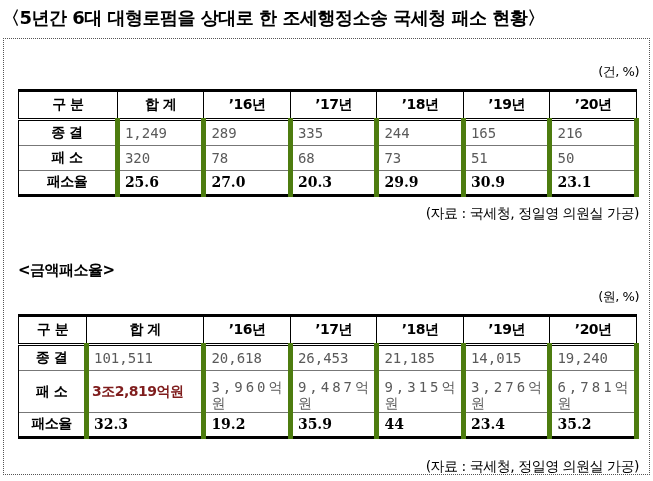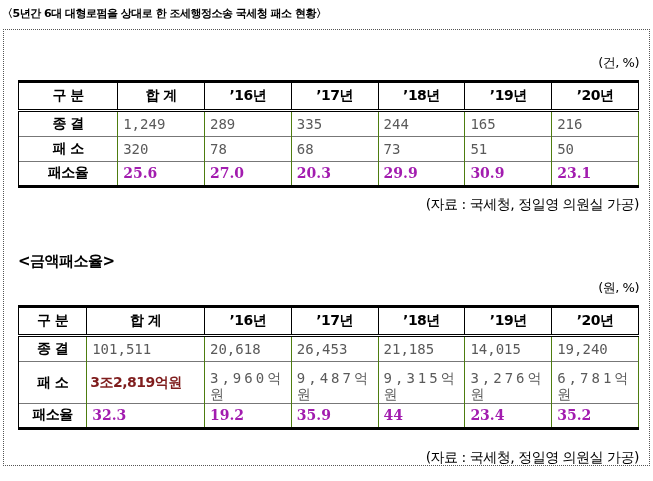--- a/index.html
+++ b/index.html
@@ -5,21 +5,21 @@
   * { box-sizing: border-box; }
   html, body { margin: 0; padding: 0; }
   body {
     width: 653px; height: 481px;
     background: #ffffff;
     font-family: "DejaVu Sans", "Liberation Sans", sans-serif;
     color: #000;
     overflow: hidden;
   }
   .doc-title {
-    font-size: 11px;
+    font-size: 18px;
     font-weight: bold;
     letter-spacing: -0.5px;
     padding: 6px 2px 0 2px;
     white-space: nowrap;
   }
   .dotted-box {
     margin: 8px 3px 0 3px;
     height: 437px;
     border: 1px dotted #555;
     padding: 12px 10px 10px 14px;
@@ -50,21 +50,21 @@
     border-right: 1px solid #000;
     border-top: 3px solid #000;
     border-bottom: 3px double #000;
     letter-spacing: -0.5px;
     white-space: nowrap;
   }
   td {
     font-size: 14px;
     padding: 3px 5px;
     border-left: 1px solid #000;
-    border-right: 1px solid #4d7c0f;
+    border-right: 5px solid #4d7c0f;
     border-top: 1px solid #777;
     vertical-align: middle;
     overflow: hidden;
     white-space: nowrap;
   }
   td.row-label {
     font-weight: bold;
     text-align: center;
     letter-spacing: -0.5px;
     padding: 3px 1px;
@@ -75,21 +75,21 @@
     text-align: left;
   }
   tr.rate-row td {
     border-bottom: 3px solid #000;
     padding-top: 2px;
     padding-bottom: 3px;
   }
   tr.rate-row td.num {
     font-family: "DejaVu Serif", "Liberation Serif", serif;
     font-weight: bold;
-    color: #a21caf;
+    color: #000000;
   }
   td.emph {
     font-family: "DejaVu Sans", "Liberation Sans", sans-serif;
     font-weight: bold;
     color: #7f1d1d;
     letter-spacing: -0.5px;
     text-align: left;
     padding-left: 3px;
   }
   td.sp {

